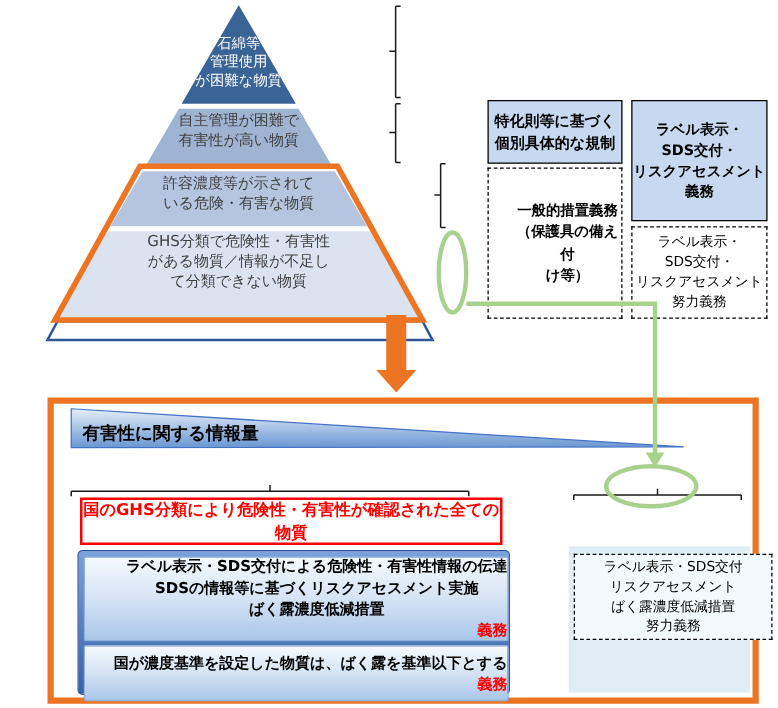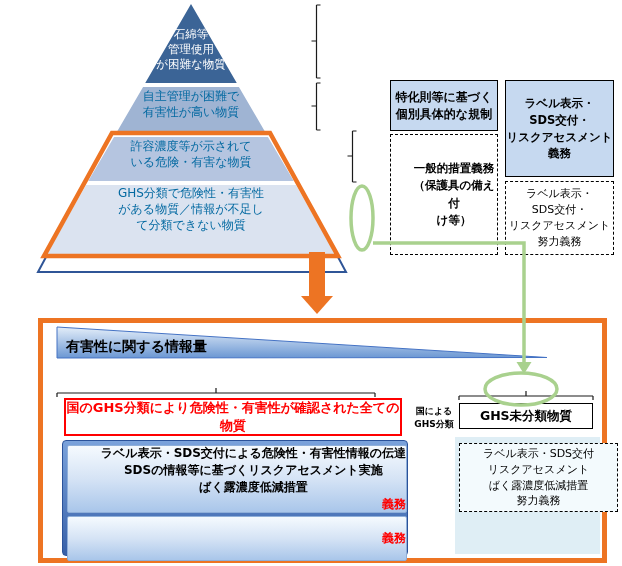--- a/index.html
+++ b/index.html
@@ -3,21 +3,21 @@
 <meta charset="utf-8">
 <style>
   html,body{margin:0;padding:0;background:#fff;}
   #stage{position:relative;width:622px;height:566px;background:#ffffff;
          font-family:"DejaVu Sans",sans-serif;overflow:hidden;}
   .abs{position:absolute;box-sizing:border-box;}
   .ctr{display:flex;align-items:center;justify-content:center;text-align:center;}
   .pre{white-space:pre-line;}
   .bluebox{background:#C6D9F0;border:1.6px solid #000;font-weight:bold;color:#000;z-index:3;}
   .dashbox{background:#ffffff;border:1.6px dashed #000;color:#000;z-index:3;}
-  .tier-label{z-index:6;color:#0369a1;font-weight:normal;line-height:1.32;}
+  .tier-label{z-index:6;color:#404040;font-weight:normal;line-height:1.32;}
   #svg-shapes{position:absolute;left:0;top:0;z-index:5;pointer-events:none;}
   #bottom-box{left:38px;top:318px;width:569px;height:245px;background:#ffffff;
               border:5px solid #ED7423;z-index:1;}
   #wedge-label{left:66px;top:338px;width:200px;z-index:6;font-weight:bold;font-size:14px;color:#000;text-align:left;}
   #red-box{left:64px;top:398px;width:338px;height:38px;background:#fff;border:2px solid #FF0000;
            color:#FF0000;font-weight:bold;font-size:13px;z-index:3;}
   #ghs-by-state{left:409px;top:402px;width:50px;height:32px;font-size:9px;font-weight:bold;
                 color:#000;line-height:1.4;z-index:3;}
   #ghs-unclassified{left:459px;top:403px;width:134px;height:26px;background:#fff;border:1.6px solid #000;
                     font-weight:bold;font-size:12.5px;color:#000;z-index:3;}
@@ -110,33 +110,31 @@
 け等）</div>
   <div class="abs ctr dashbox rt-box-d pre">ラベル表示・
 SDS交付・
 リスクアセスメント
 努力義務</div>
 
   <div class="abs ctr" id="red-box">国のGHS分類により危険性・有害性が確認された全ての物質</div>
 
   <div class="abs" id="wedge-label">有害性に関する情報量</div>
 
-  <div class="abs ctr pre" id="ghs-by-state">国による
-GHS分類</div>
 
-  <div class="abs ctr" id="ghs-unclassified">GHS未分類物質</div>
 
   <div class="abs" id="blue-container">
     <div class="ctr grad-box" id="duty-top">
       <span class="pre">ラベル表示・SDS交付による危険性・有害性情報の伝達
 SDSの情報等に基づくリスクアセスメント実施
 ばく露濃度低減措置</span>
       <span class="duty-red">義務</span>
     </div>
     <div class="ctr grad-box" id="duty-bottom">
+      <span>国が濃度基準を設定した物質は、ばく露を基準以下とする</span>
       <span class="duty-red">義務</span>
     </div>
   </div>
 
   <div class="abs ctr pre" id="effort-box">ラベル表示・SDS交付
 リスクアセスメント
 ばく露濃度低減措置
 努力義務</div>
 
 </div>

